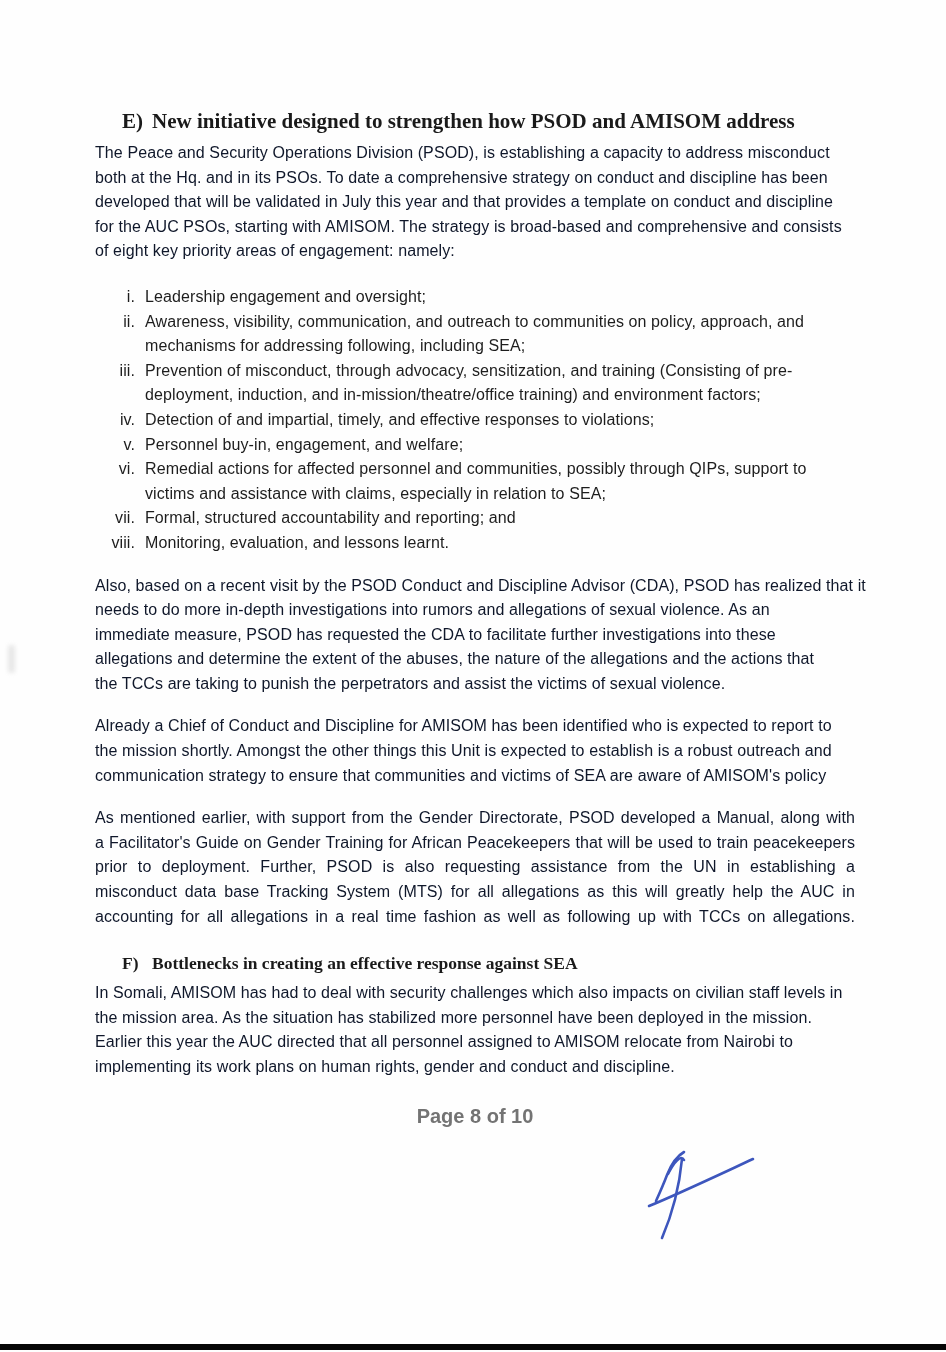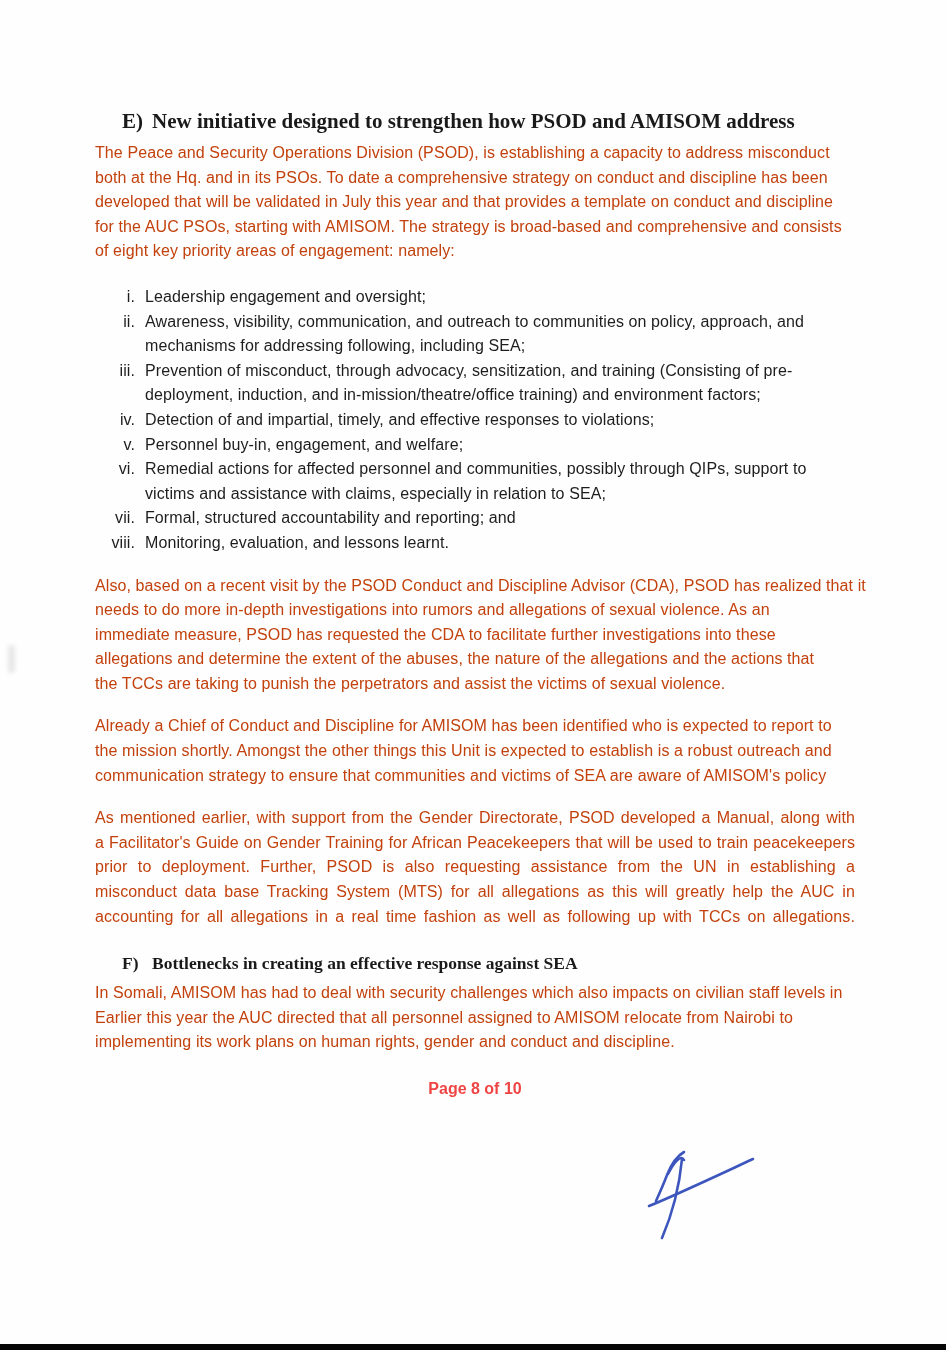--- a/index.html
+++ b/index.html
@@ -29,38 +29,38 @@
   .heading-e { font-size: 21px; line-height: 30px; padding-left: 27px; }
   .heading-e .h-label { width: 30px; flex: none; }
   .heading-f { font-size: 17.5px; line-height: 26px; padding-left: 27px; margin-top: 21px; }
   .heading-f .h-label { width: 30px; flex: none; }
   
   .para {
     font-size: 16px;
     line-height: 24.6px;
     letter-spacing: 0.1px;
     margin-top: 18px;
-    color: #c2410c;
+    color: #0f172a;
   }
   .para .ln { min-height: 24.6px; white-space: nowrap; }
   .para-first { margin-top: 5px; }
   .justify-lines .ln { text-align: justify; text-align-last: justify; white-space: normal; }
   
   .rlist { margin-top: 21px; font-size: 16px; line-height: 24.6px; letter-spacing: 0.1px; }
   .rlist-item { display: flex; }
   .rlist-num { flex: none; width: 50px; text-align: right; padding-right: 10px; }
   .rlist-lines { flex: 1; }
   .rlist-lines .ln { min-height: 24.6px; white-space: nowrap; }
   
   .footer {
     margin-top: 25px;
     text-align: center;
-    font-size: 16px;
+    font-size: 20px;
     font-weight: bold;
-    color: #ef4444;
+    color: #737373;
   }
   
   .signature {
     position: absolute;
     left: 646px;
     top: 1146px;
     width: 116px;
     height: 102px;
     pointer-events: none;
   }
@@ -184,20 +184,21 @@
         <div class="ln">accounting for all allegations in a real time fashion as well as following up with TCCs on allegations.</div>
       </div>
 
     <div class="heading heading-f">
       <span class="h-label">F)</span>
       <span class="h-text">Bottlenecks in creating an effective response against SEA</span>
     </div>
 
     <div class="para para-first">
         <div class="ln">In Somali, AMISOM has had to deal with security challenges which also impacts on civilian staff levels in</div>
+        <div class="ln">the mission area. As the situation has stabilized more personnel have been deployed in the mission.</div>
         <div class="ln">Earlier this year  the AUC directed that all personnel assigned to AMISOM relocate from Nairobi to</div>
         <div class="ln">implementing its work plans on human rights, gender and conduct and discipline.</div>
       </div>
 
     <div class="footer">Page 8 of 10</div>
 
   </div>
 
   <svg class="signature" viewBox="0 0 116 102" xmlns="http://www.w3.org/2000/svg">
     <g fill="none" stroke="#3d56bd" stroke-width="2.6" stroke-linecap="round">

